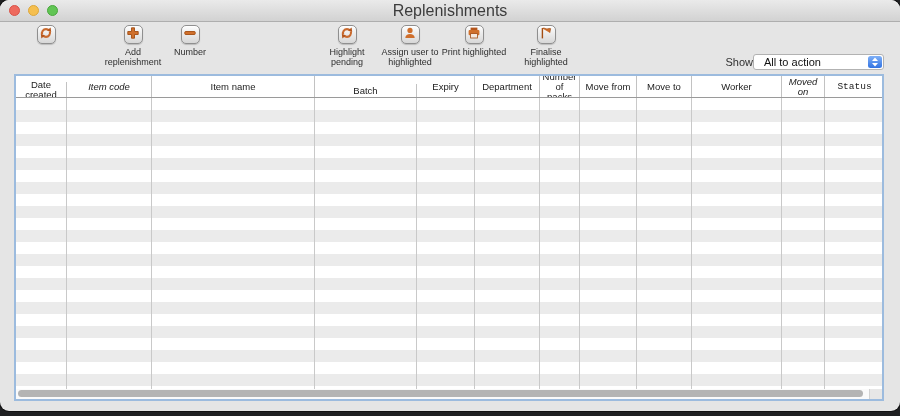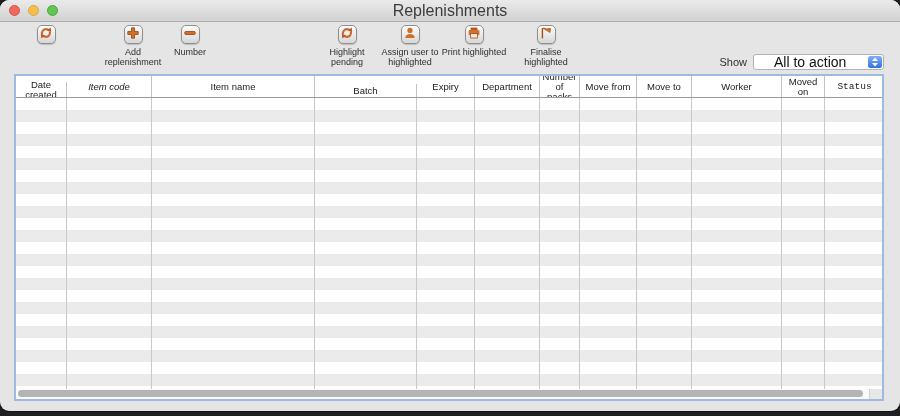--- a/index.html
+++ b/index.html
@@ -30,28 +30,28 @@
   .toolbar{position:relative;height:53px;background:#e5e5e5}
   .tool{position:absolute;top:3px;text-align:center}
   .tool-btn{
     width:19px;height:19px;margin:0 auto;box-sizing:border-box;
     border:1px solid #8f8f8f;border-radius:5px;
     background:linear-gradient(#fdfdfd,#d7d7d7);
     box-shadow:0 1px 1px rgba(0,0,0,.18), inset 0 1px 0 #fff;
     display:flex;align-items:center;justify-content:center;cursor:default;
   }
   .tool-label{margin-top:3px;font-size:9px;line-height:10px;color:#2e2e2e}
-  .show-group{position:absolute;top:32px;right:16px;display:flex;align-items:center;gap:6px}
+  .show-group{position:absolute;top:32px;right:16px;display:flex;align-items:center;gap:0}
   .show-label{font-size:11px;color:#303030}
   .popup{
     position:relative;width:131px;height:16px;box-sizing:border-box;
     border:1px solid #b2b2b2;border-radius:3px;background:#fff;
     display:flex;align-items:center;
   }
-  .popup-value{flex:1;font-size:14px;color:#101010;padding-left:20px;
+  .popup-value{flex:1;font-size:11px;color:#101010;padding-left:10px;
     white-space:nowrap;overflow:hidden}
   .stepper{
     position:absolute;right:1px;top:1px;width:14px;height:12px;border-radius:2.5px;
     background:linear-gradient(#7fb0f7,#3273e2);
     display:flex;align-items:center;justify-content:center;
   }
   
   .tableframe{
     position:absolute;left:14px;top:74px;width:870px;height:327px;
     box-sizing:border-box;border:2px solid #9cbbde;background:#fff;
@@ -174,21 +174,21 @@
         <div class="th" style="flex: 0 0 51px; margin-top: 6px;">Date created</div>
         <div class="th" style="flex: 0 0 85px; font-style: italic;">Item code</div>
         <div class="th" style="flex: 0 0 163px;">Item name</div>
         <div class="th" style="flex: 0 0 102px; margin-top: 8px;">Batch</div>
         <div class="th" style="flex: 0 0 58px;">Expiry</div>
         <div class="th" style="flex: 0 0 65px;">Department</div>
         <div class="th" style="flex: 0 0 40px;">Number of packs</div>
         <div class="th" style="flex: 0 0 57px;">Move from</div>
         <div class="th" style="flex: 0 0 55px;">Move to</div>
         <div class="th" style="flex: 0 0 90px;">Worker</div>
-        <div class="th" style="flex: 0 0 43px;">Moved on</div>
+        <div class="th" style="flex: 0 0 43px; font-style: italic;">Moved on</div>
         <div class="th" style="flex: 0 0 59px; font-family: Liberation Mono, monospace;">Status</div>
       </div>
     <div class="tbody" id="tbody">
         <div class="vline" style="left: 50px;"></div>
         <div class="vline" style="left: 135px;"></div>
         <div class="vline" style="left: 298px;"></div>
         <div class="vline" style="left: 400px;"></div>
         <div class="vline" style="left: 458px;"></div>
         <div class="vline" style="left: 523px;"></div>
         <div class="vline" style="left: 563px;"></div>

